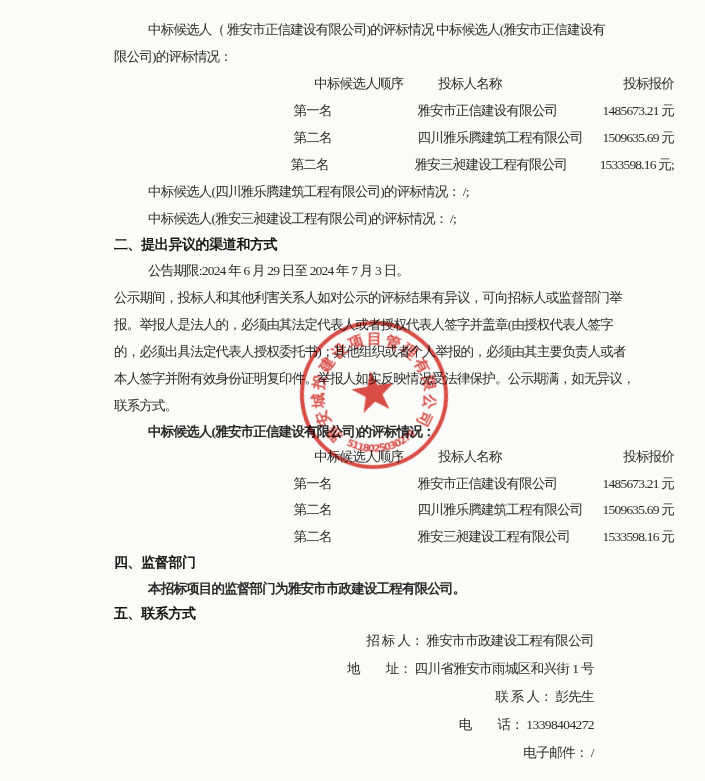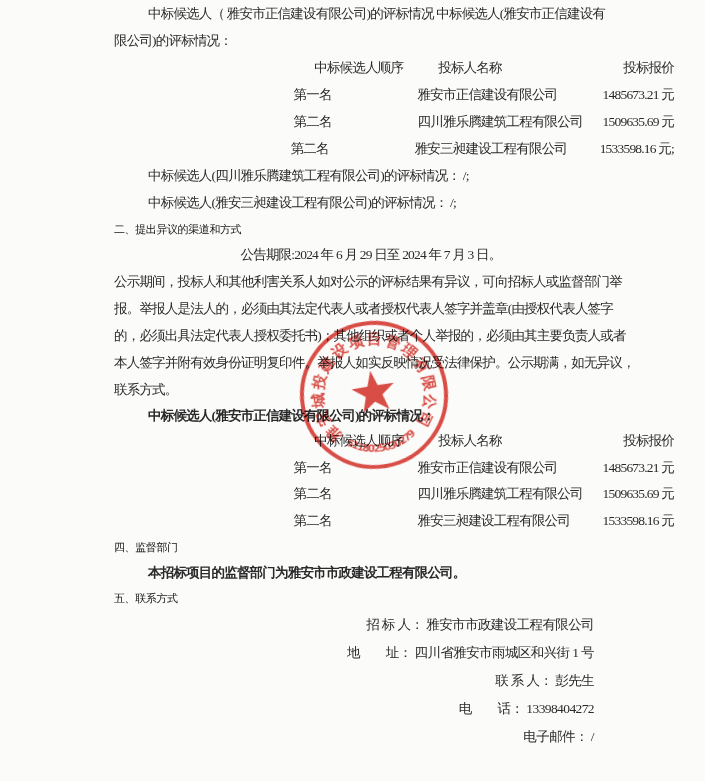--- a/index.html
+++ b/index.html
@@ -7,35 +7,35 @@
   body {
     width: 705px; height: 781px;
     background: #fbfbfa;
     color: #2a2a2a;
     font-family: "Liberation Serif", "DejaVu Serif", serif;
     overflow: hidden;
     position: relative;
   }
   .doc {
     position: relative;
-    padding: 0 0 0 114px;
+    padding: 16px 0 0 114px;
     width: 594px;
   }
   .line {
     font-size: 13.5px;
     letter-spacing: -0.8px;
     line-height: 27px;
     white-space: nowrap;
   }
-  .lh26 { line-height: 26px; text-align: center; }
+  .lh26 { line-height: 26px; }
   .lh25 { line-height: 25px; font-weight: bold; }
   .indent { padding-left: 34px; }
   .heading {
-    font-weight: 400;
-    font-size: 11px;
+    font-weight: 700;
+    font-size: 14px;
     color: #141414;
     letter-spacing: -0.4px;
     line-height: 26px;
     white-space: nowrap;
   }
   .heading.h3 { line-height: 24px; margin-top: -2px; }
   
   .btable { width: 560px; }
   .trow { display: flex; line-height: 27px; font-size: 13.5px; letter-spacing: -0.8px; white-space: nowrap; justify-content: flex-end; }
   .btable.t2 .trow { line-height: 26.5px; }

